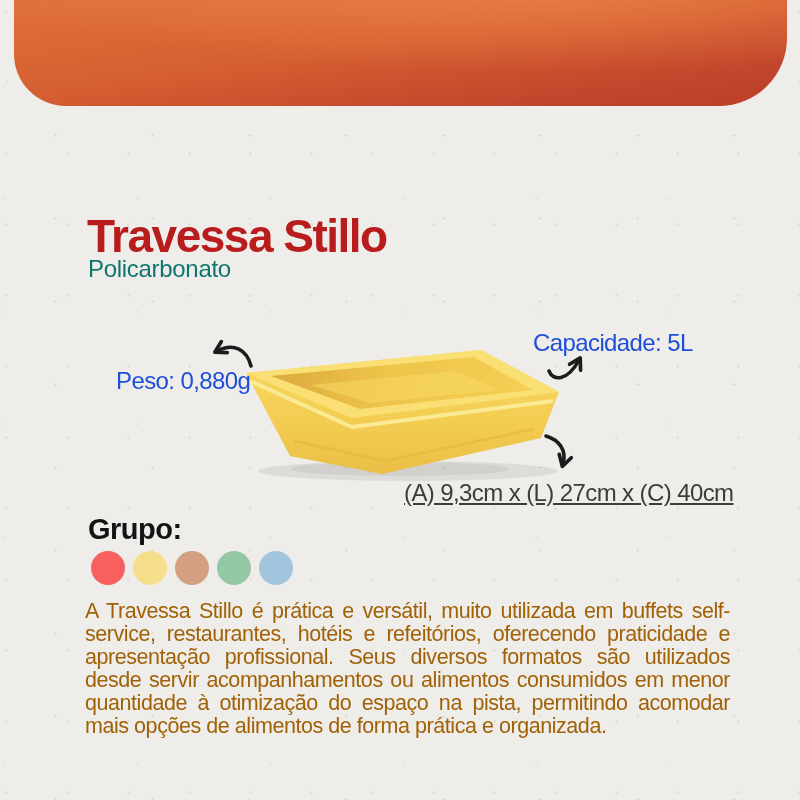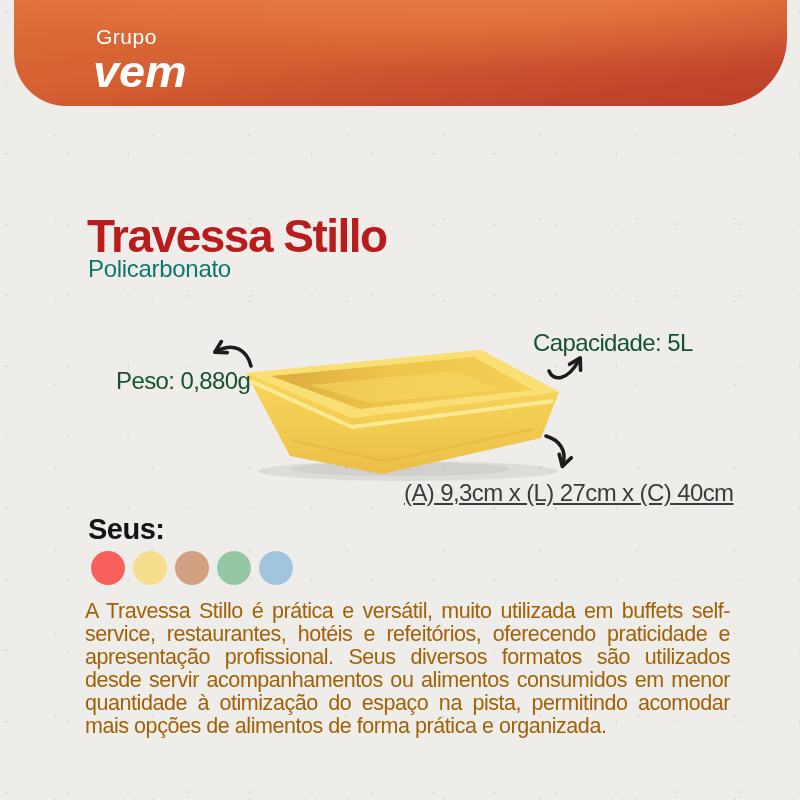--- a/index.html
+++ b/index.html
@@ -48,21 +48,21 @@
     font-size:46px; font-weight:bold; color:#b91c1c; letter-spacing:-1.5px;
   }
   .subtitle {
     position:absolute; left:88px; top:255px;
     font-size:24px; color:#0f766e; letter-spacing:-.3px;
   }
 
   
   .hero-svg { position:absolute; left:0; top:330px; width:800px; height:180px; }
   .callout {
-    position:absolute; color:#14532d; font-size:24px; letter-spacing:-.6px; white-space:nowrap;
+    position:absolute; color:#1d4ed8; font-size:24px; letter-spacing:-.6px; white-space:nowrap;
   }
   .callout.weight   { left:116px; top:367px; }
   .callout.capacity { left:533px; top:329px; }
   .callout.dims     { left:404px; top:479px; color:#3c3c3c;text-decoration:underline; }
 
   
   .cores-heading {
     position:absolute; left:88px; top:513px;
     font-size:29px; font-weight:bold; color:#141414; letter-spacing:-.5px;
   }
@@ -75,24 +75,20 @@
     font-size:21.5px; line-height:23px; color:#a16207;
     text-align:justify; letter-spacing:-.45px;
   }
 </style>
 </head>
 <body>
 
 <div class="paper-texture"></div>
 
 <div class="header">
-  <div class="logo-block">
-    <span class="logo-top">Grupo</span>
-    <span class="logo-main">vem</span>
-  </div>
 </div>
 
 <div class="title">Travessa Stillo</div>
 <div class="subtitle">Policarbonato</div>
 
 <svg class="hero-svg" viewBox="0 330 800 180" aria-hidden="true">
   <defs>
     <linearGradient id="bodyGrad" x1="0" y1="350" x2="0" y2="478" gradientUnits="userSpaceOnUse">
       <stop offset="0" stop-color="#f8d861"></stop>
       <stop offset="0.55" stop-color="#f3cd52"></stop>
@@ -125,21 +121,21 @@
 
   <path d="M251,366 C247,350 234,342 217,351" fill="none" stroke="#1c1c1c" stroke-width="3.6" stroke-linecap="round" marker-end="url(#ah)"></path>
   <path d="M549,371 C553,381 567,382 579,360" fill="none" stroke="#1c1c1c" stroke-width="3.6" stroke-linecap="round" marker-end="url(#ah)"></path>
   <path d="M546,436 C559,440 567,450 563,464" fill="none" stroke="#1c1c1c" stroke-width="3.6" stroke-linecap="round" marker-end="url(#ah)"></path>
 </svg>
 
 <div class="callout weight">Peso: 0,880g</div>
 <div class="callout capacity">Capacidade: 5L</div>
 <div class="callout dims">(A) 9,3cm x (L) 27cm x (C) 40cm</div>
 
-<div class="cores-heading">Seus:</div>
+<div class="cores-heading">Grupo:</div>
 <div class="swatch-row">
   <div class="swatch" style="background: rgb(247, 96, 92);"></div>
   <div class="swatch" style="background: rgb(246, 223, 140);"></div>
   <div class="swatch" style="background: rgb(211, 159, 129);"></div>
   <div class="swatch" style="background: rgb(148, 200, 165);"></div>
   <div class="swatch" style="background: rgb(162, 197, 222);"></div>
 </div>
 
 <p class="description">A Travessa Stillo é prática e versátil, muito utilizada em buffets self-service, restaurantes, hotéis e refeitórios, oferecendo praticidade e apresentação profissional. Seus diversos formatos são utilizados desde servir acompanhamentos ou alimentos consumidos em menor quantidade à otimização do espaço na pista, permitindo acomodar mais opções de alimentos de forma prática e organizada.</p>
 

